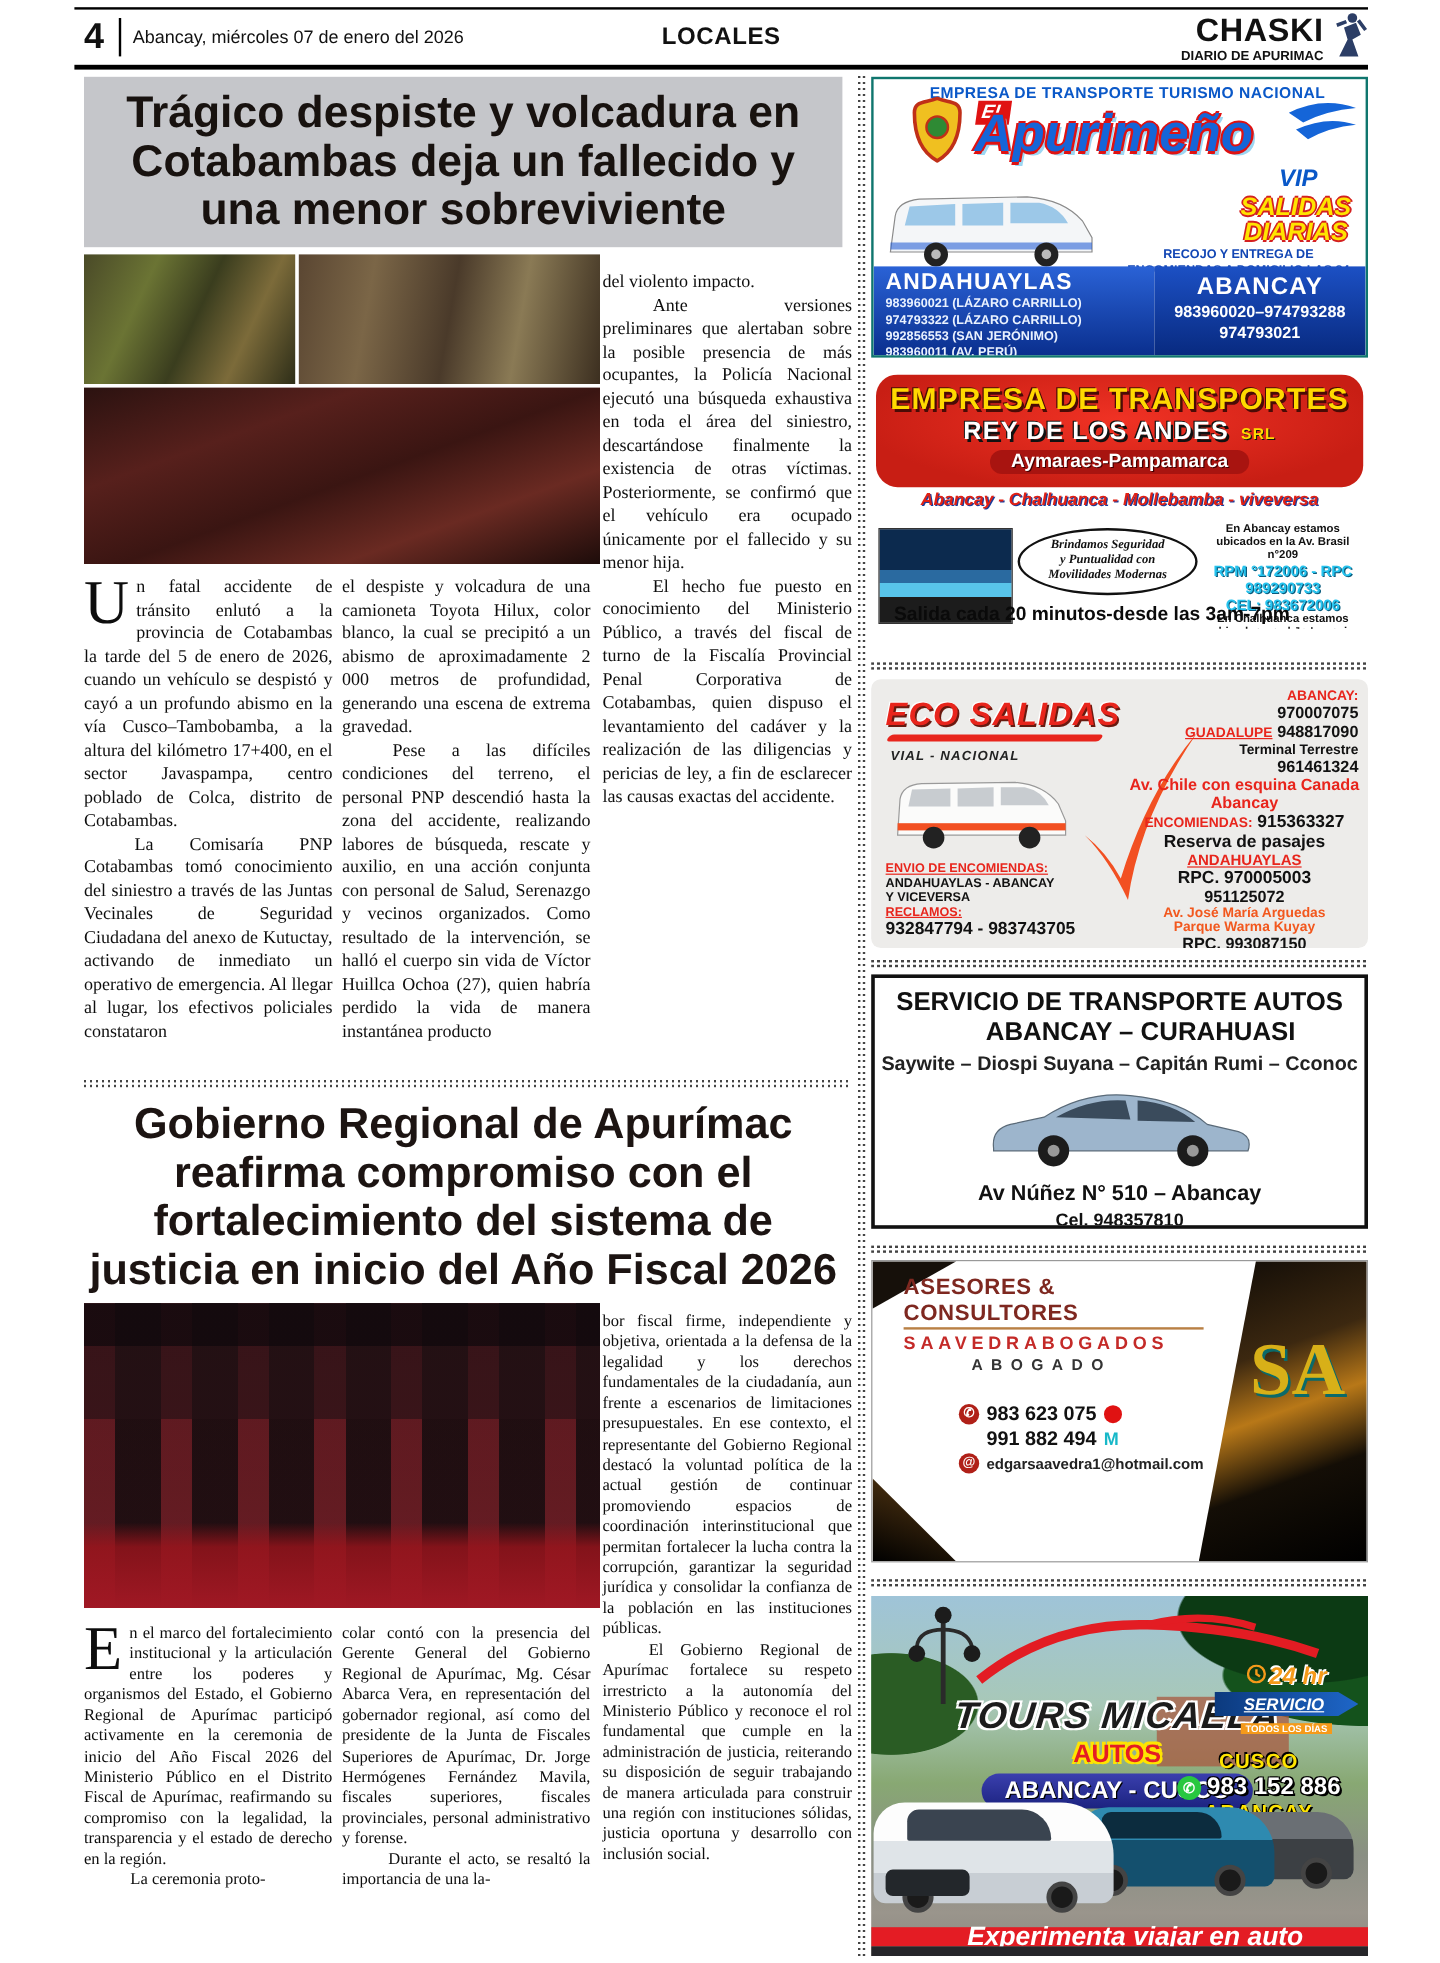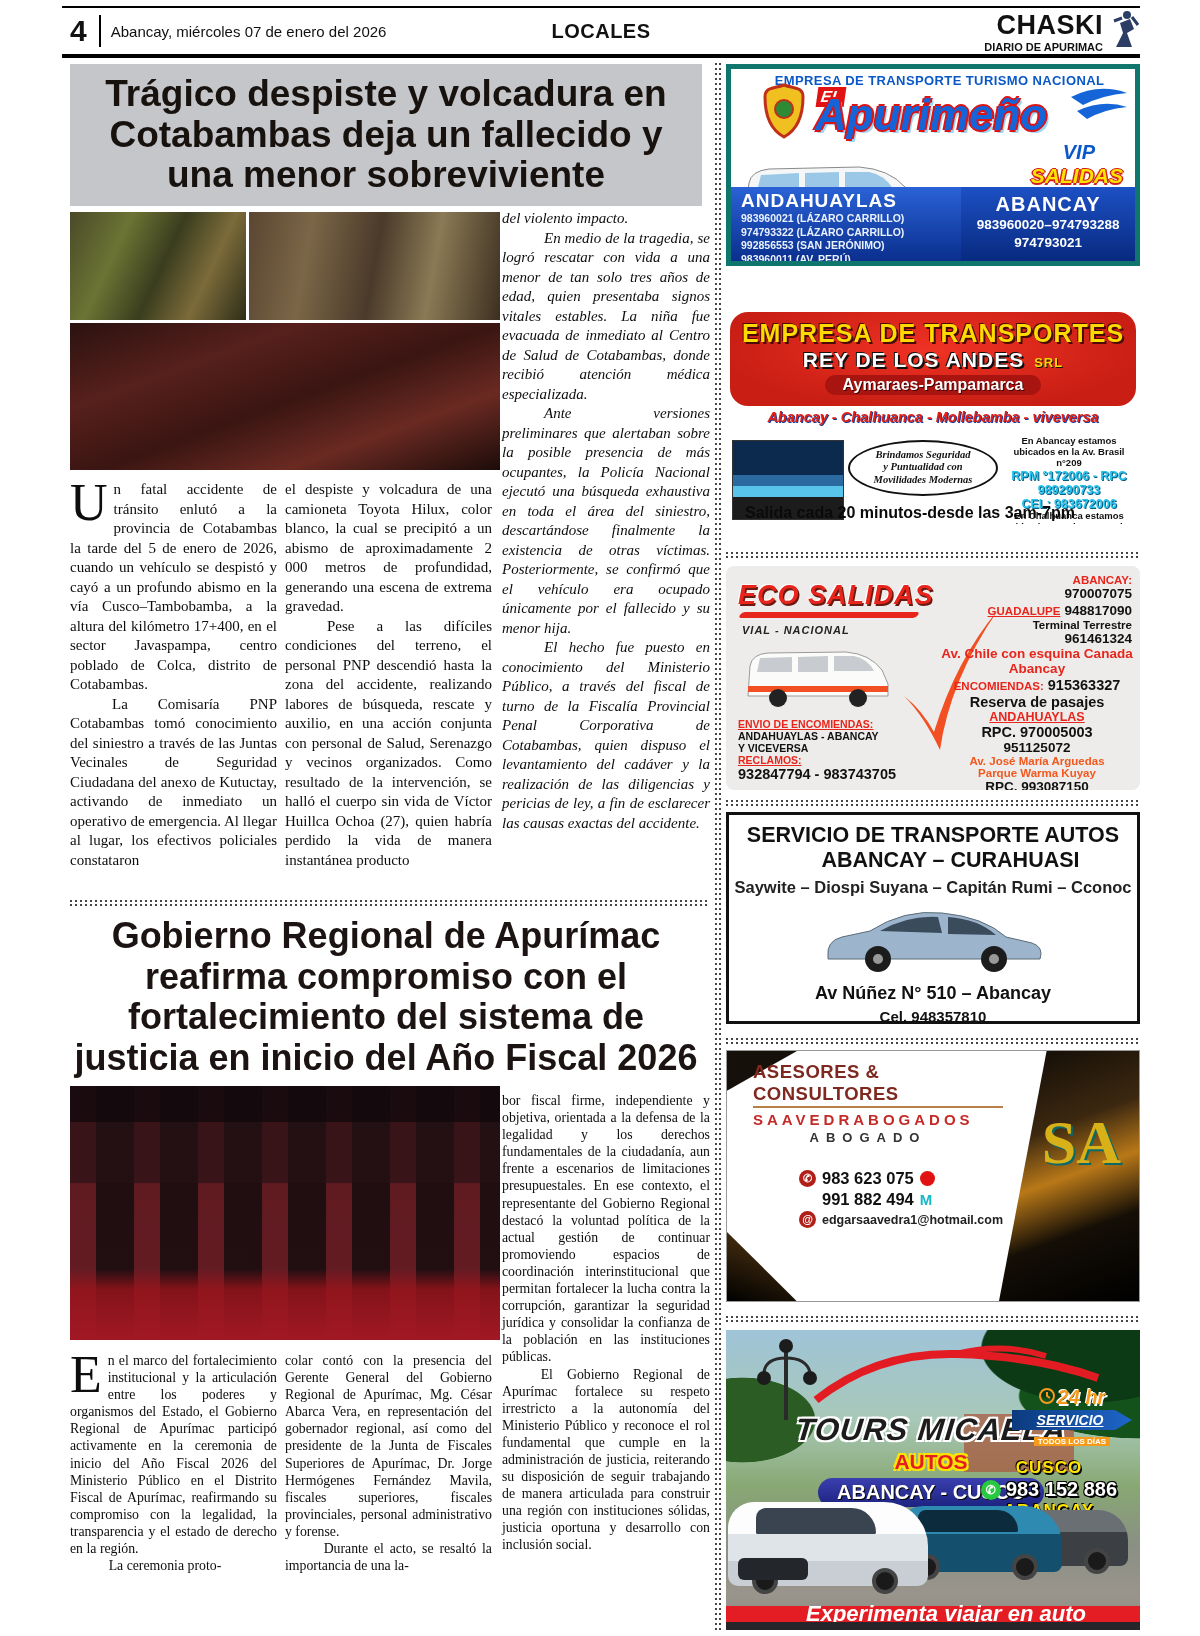--- a/index.html
+++ b/index.html
@@ -28,21 +28,21 @@
   .ph1{width:176px;background:linear-gradient(115deg,#4a4a28,#6b7434 28%,#3a3d1e 52%,#7c6b3a 74%,#2e2e18);}
   .ph2{flex:1;background:linear-gradient(100deg,#5a4632,#7b6647 24%,#4a3a2a 50%,#8a7a55 72%,#3c2f20);}
   .phmain{left:70px;top:323px;width:430px;height:147px;
           background:linear-gradient(160deg,#2b1210,#57201c 28%,#3a1512 52%,#6a2a22 74%,#1d0c0a);}
   .col{position:absolute;width:207px;text-align:justify;font-size:15px;line-height:1.3;color:#0d0d0d;}
   .col p{margin:0;}
   .col p + p{text-indent:2.8em;}
   .dropcap{float:left;font-size:52px;line-height:40px;padding:3px 6px 0 0;font-weight:400;}
   .a1c1{left:70px;top:480px;height:392px;}
   .a1c2{left:285px;top:480px;height:392px;}
-  .a1c3{left:502px;top:209px;width:208px;height:668px;font-style:italic;}
+  .a1c3{left:502px;top:226px;width:208px;height:668px;}
 
   .hdots{height:6px;background:
       repeating-linear-gradient(90deg,#444 0 2px,transparent 2px 5px) top/100% 2px no-repeat,
       repeating-linear-gradient(90deg,#444 0 2px,transparent 2px 5px) bottom/100% 2px no-repeat;}
   .div1{left:70px;top:900px;width:640px;}
   .vdots{left:715px;top:60px;width:6px;height:1570px;background:
       repeating-linear-gradient(0deg,#444 0 2px,transparent 2px 5px) left/2px 100% no-repeat,
       repeating-linear-gradient(0deg,#444 0 2px,transparent 2px 5px) right/2px 100% no-repeat;}
 
   
@@ -56,21 +56,21 @@
   .a2col{font-size:13.8px;line-height:1.24;}
   .a2c1{left:70px;top:1352px;height:276px;}
   .a2c2{left:285px;top:1352px;height:276px;}
   .a2c3{left:502px;top:1092px;width:208px;height:544px;}
 
   
   .ad{position:absolute;left:726px;width:414px;box-sizing:border-box;overflow:hidden;}
   .addots{left:726px;width:414px;}
 
   
-  .ad1{top:64px;height:202px;border:5px solid #0f766e;background:#fff;padding-left:13px;}
+  .ad1{top:64px;height:234px;border:2px solid #0f766e;background:#fff;padding-left:13px;}
   .ad1-top{text-align:center;margin-top:4px;font:800 13px "Liberation Sans",sans-serif;color:#0a58c8;letter-spacing:.4px;}
   .ad1-brand{position:absolute;left:84px;top:24px;font:italic 900 44px/1 "Liberation Sans",sans-serif;color:#1565d8;
      text-shadow:-2px 0 #e01212,2px 0 #e01212,0 -2px #e01212,0 2px #e01212,3px 3px 0 #9cd6f2;}
   .ad1-el{position:absolute;left:86px;top:18px;font:italic 900 16px "Liberation Sans",sans-serif;color:#fff;
      background:#e01212;padding:1px 4px;transform:skewX(-8deg);}
   .ad1-vip{position:absolute;right:40px;top:72px;font:italic 900 20px "Liberation Sans",sans-serif;color:#0a58c8;}
   .ad1-salidas{position:absolute;right:12px;top:96px;text-align:center;font:italic 900 21px/1 "Liberation Sans",sans-serif;
      color:#ffe400;text-shadow:-1.5px 0 #d42020,1.5px 0 #d42020,0 -1.5px #d42020,0 1.5px #d42020;}
   .ad1-recojo{position:absolute;right:6px;top:140px;width:200px;text-align:center;
      font:700 10.5px/1.22 "Liberation Sans",sans-serif;color:#1246b4;}
@@ -246,21 +246,20 @@
   <div class="abs col a1c1">
     <p><span class="dropcap">U</span><span>n fatal accidente de tránsito enlutó a la provincia de Cotabambas la tarde del 5 de enero de 2026, cuando un vehículo se despistó y cayó a un profundo abismo en la vía Cusco–Tambobamba, a la altura del kilómetro 17+400, en el sector Javaspampa, centro poblado de Colca, distrito de Cotabambas.</span></p>
     <p>La Comisaría PNP Cotabambas tomó conocimiento del siniestro a través de las Juntas Vecinales de Seguridad Ciudadana del anexo de Kutuctay, activando de inmediato un operativo de emergencia. Al llegar al lugar, los efectivos policiales constataron</p>
   </div>
   <div class="abs col a1c2">
     <p>el despiste y volcadura de una camioneta Toyota Hilux, color blanco, la cual se precipitó a un abismo de aproximadamente 2 000 metros de profundidad, generando una escena de extrema gravedad.</p>
     <p>Pese a las difíciles condiciones del terreno, el personal PNP descendió hasta la zona del accidente, realizando labores de búsqueda, rescate y auxilio, en una acción conjunta con personal de Salud, Serenazgo y vecinos organizados. Como resultado de la intervención, se halló el cuerpo sin vida de Víctor Huillca Ochoa (27), quien habría perdido la vida de manera instantánea producto</p>
   </div>
   <div class="abs col a1c3">
     <p>del violento impacto.</p>
-    <p>En medio de la tragedia, se logró rescatar con vida a una menor de tan solo tres años de edad, quien presentaba signos vitales estables. La niña fue evacuada de inmediato al Centro de Salud de Cotabambas, donde recibió atención médica especializada.</p>
     <p>Ante versiones preliminares que alertaban sobre la posible presencia de más ocupantes, la Policía Nacional ejecutó una búsqueda exhaustiva en toda el área del siniestro, descartándose finalmente la existencia de otras víctimas. Posteriormente, se confirmó que el vehículo era ocupado únicamente por el fallecido y su menor hija.</p>
     <p>El hecho fue puesto en conocimiento del Ministerio Público, a través del fiscal de turno de la Fiscalía Provincial Penal Corporativa de Cotabambas, quien dispuso el levantamiento del cadáver y la realización de las diligencias y pericias de ley, a fin de esclarecer las causas exactas del accidente.</p>
   </div>
 
   <div class="abs hdots div1"></div>
   <div class="abs vdots"></div>
 
   <div class="abs h2box">Gobierno Regional de Apurímac reafirma compromiso con el fortalecimiento del sistema de justicia en inicio del Año Fiscal 2026</div>
   <div class="abs a2photo"></div>
 

